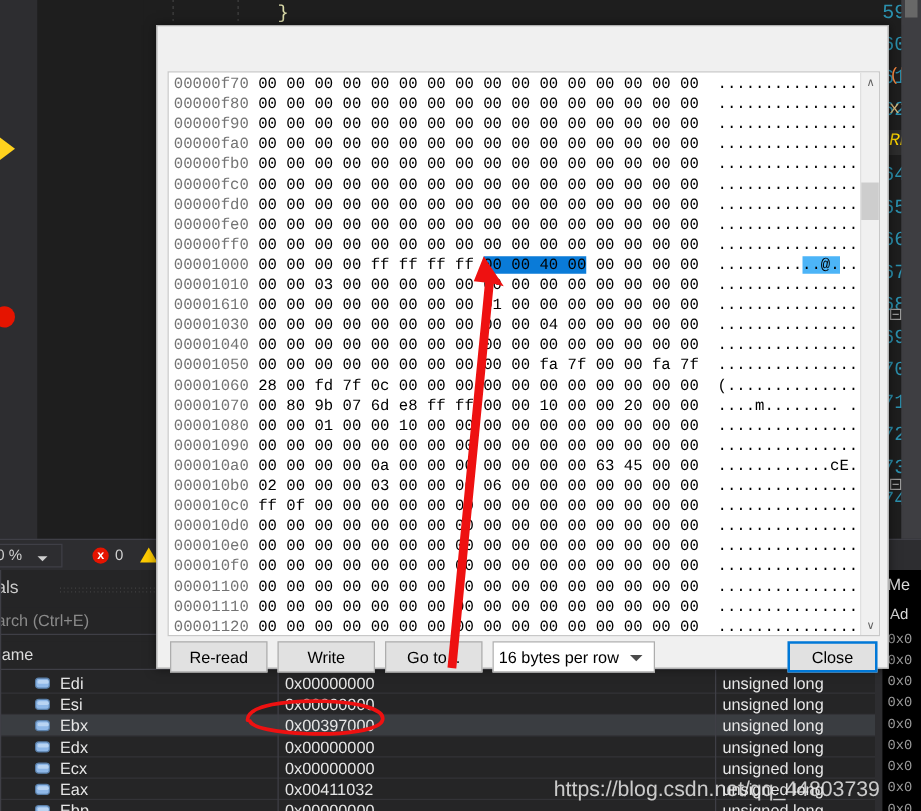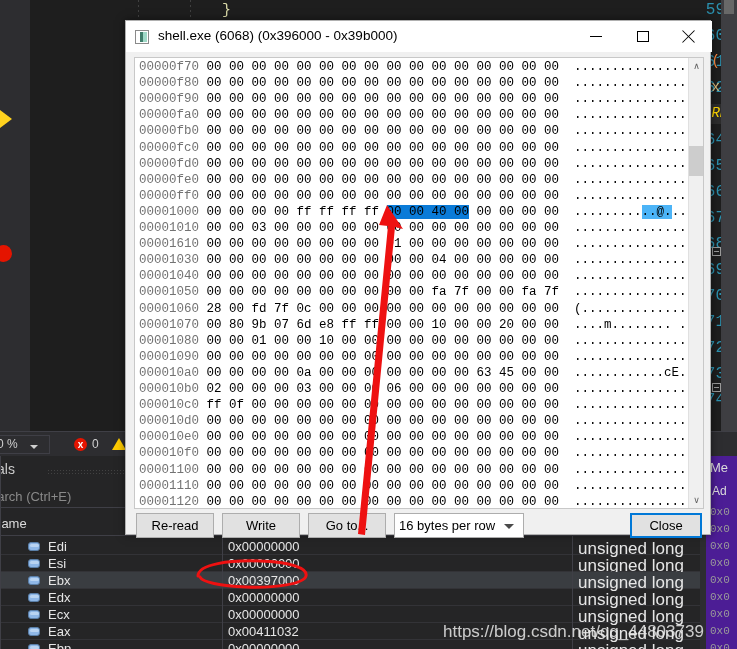--- a/index.html
+++ b/index.html
@@ -149,30 +149,30 @@
     content:""; position: absolute; left: 1px; top: 1px; width: 9px; height: 3px;
     border-radius: 2px; background: #b9d4f2;
   }
   .reg-name {
     position: absolute; left: 48px; top: 1px; color: #e6e6e6; font-size: 13px;
   }
   .reg-value {
     position: absolute; left: 228px; top: 1px; color: #e6e6e6; font-size: 13px;
   }
   .reg-type {
-    position: absolute; left: 578px; top: 1px; color: #e6e6e6; font-size: 17px;
+    position: absolute; left: 578px; top: 1px; color: #e6e6e6; font-size: 13px;
   }
   .col-div {
     position: absolute; top: 456px; width: 1px; height: 193px; background: #3f3f46;
   }
 
   
   .mem-panel {
     position: absolute; left: 706px; top: 456px; width: 31px; height: 193px;
-    background: #4c1d95;
+    background: #000000;
   }
   .mem-tab {
     position: absolute; left: 4px; top: 4px; color: #dcdcdc; font-size: 13px; white-space: nowrap;
   }
   .mem-col {
     position: absolute; left: 6px; top: 28px; color: #dcdcdc; font-size: 12px; white-space: nowrap;
   }
   .mem-addr {
     position: absolute; left: 4px; color: #9a9a9a; font-size: 11px;
     font-family: "Liberation Mono", monospace; white-space: nowrap;
@@ -407,33 +407,20 @@
         <div class="mem-addr" style="top: 118px;">0x0</div>
         <div class="mem-addr" style="top: 135px;">0x0</div>
         <div class="mem-addr" style="top: 152px;">0x0</div>
         <div class="mem-addr" style="top: 169px;">0x0</div>
         <div class="mem-addr" style="top: 186px;">0x0</div>
       </div>
   </div>
 
   <div class="dialog">
 
-    <div class="titlebar">
-      <div class="title-icon"></div>
-      <div class="title-text">shell.exe (6068) (0x396000 - 0x39b000)</div>
-      <div class="winbtn min">
-        <span class="min-glyph"></span>
-      </div>
-      <div class="winbtn max">
-        <span class="max-glyph"></span>
-      </div>
-      <div class="winbtn close">
-        <span class="close-glyph"></span>
-      </div>
-    </div>
 
     <div class="hexarea">
       <div id="hexrows">
           <div class="hexrow" style="top: 2px;"><span class="addr">00000f70 </span><span class="bytes">00 00 00 00 00 00 00 00 00 00 00 00 00 00 00 00  </span><span class="ascii">................</span></div>
           <div class="hexrow" style="top: 18.1px;"><span class="addr">00000f80 </span><span class="bytes">00 00 00 00 00 00 00 00 00 00 00 00 00 00 00 00  </span><span class="ascii">................</span></div>
           <div class="hexrow" style="top: 34.2px;"><span class="addr">00000f90 </span><span class="bytes">00 00 00 00 00 00 00 00 00 00 00 00 00 00 00 00  </span><span class="ascii">................</span></div>
           <div class="hexrow" style="top: 50.3px;"><span class="addr">00000fa0 </span><span class="bytes">00 00 00 00 00 00 00 00 00 00 00 00 00 00 00 00  </span><span class="ascii">................</span></div>
           <div class="hexrow" style="top: 66.4px;"><span class="addr">00000fb0 </span><span class="bytes">00 00 00 00 00 00 00 00 00 00 00 00 00 00 00 00  </span><span class="ascii">................</span></div>
           <div class="hexrow" style="top: 82.5px;"><span class="addr">00000fc0 </span><span class="bytes">00 00 00 00 00 00 00 00 00 00 00 00 00 00 00 00  </span><span class="ascii">................</span></div>
           <div class="hexrow" style="top: 98.6px;"><span class="addr">00000fd0 </span><span class="bytes">00 00 00 00 00 00 00 00 00 00 00 00 00 00 00 00  </span><span class="ascii">................</span></div>

